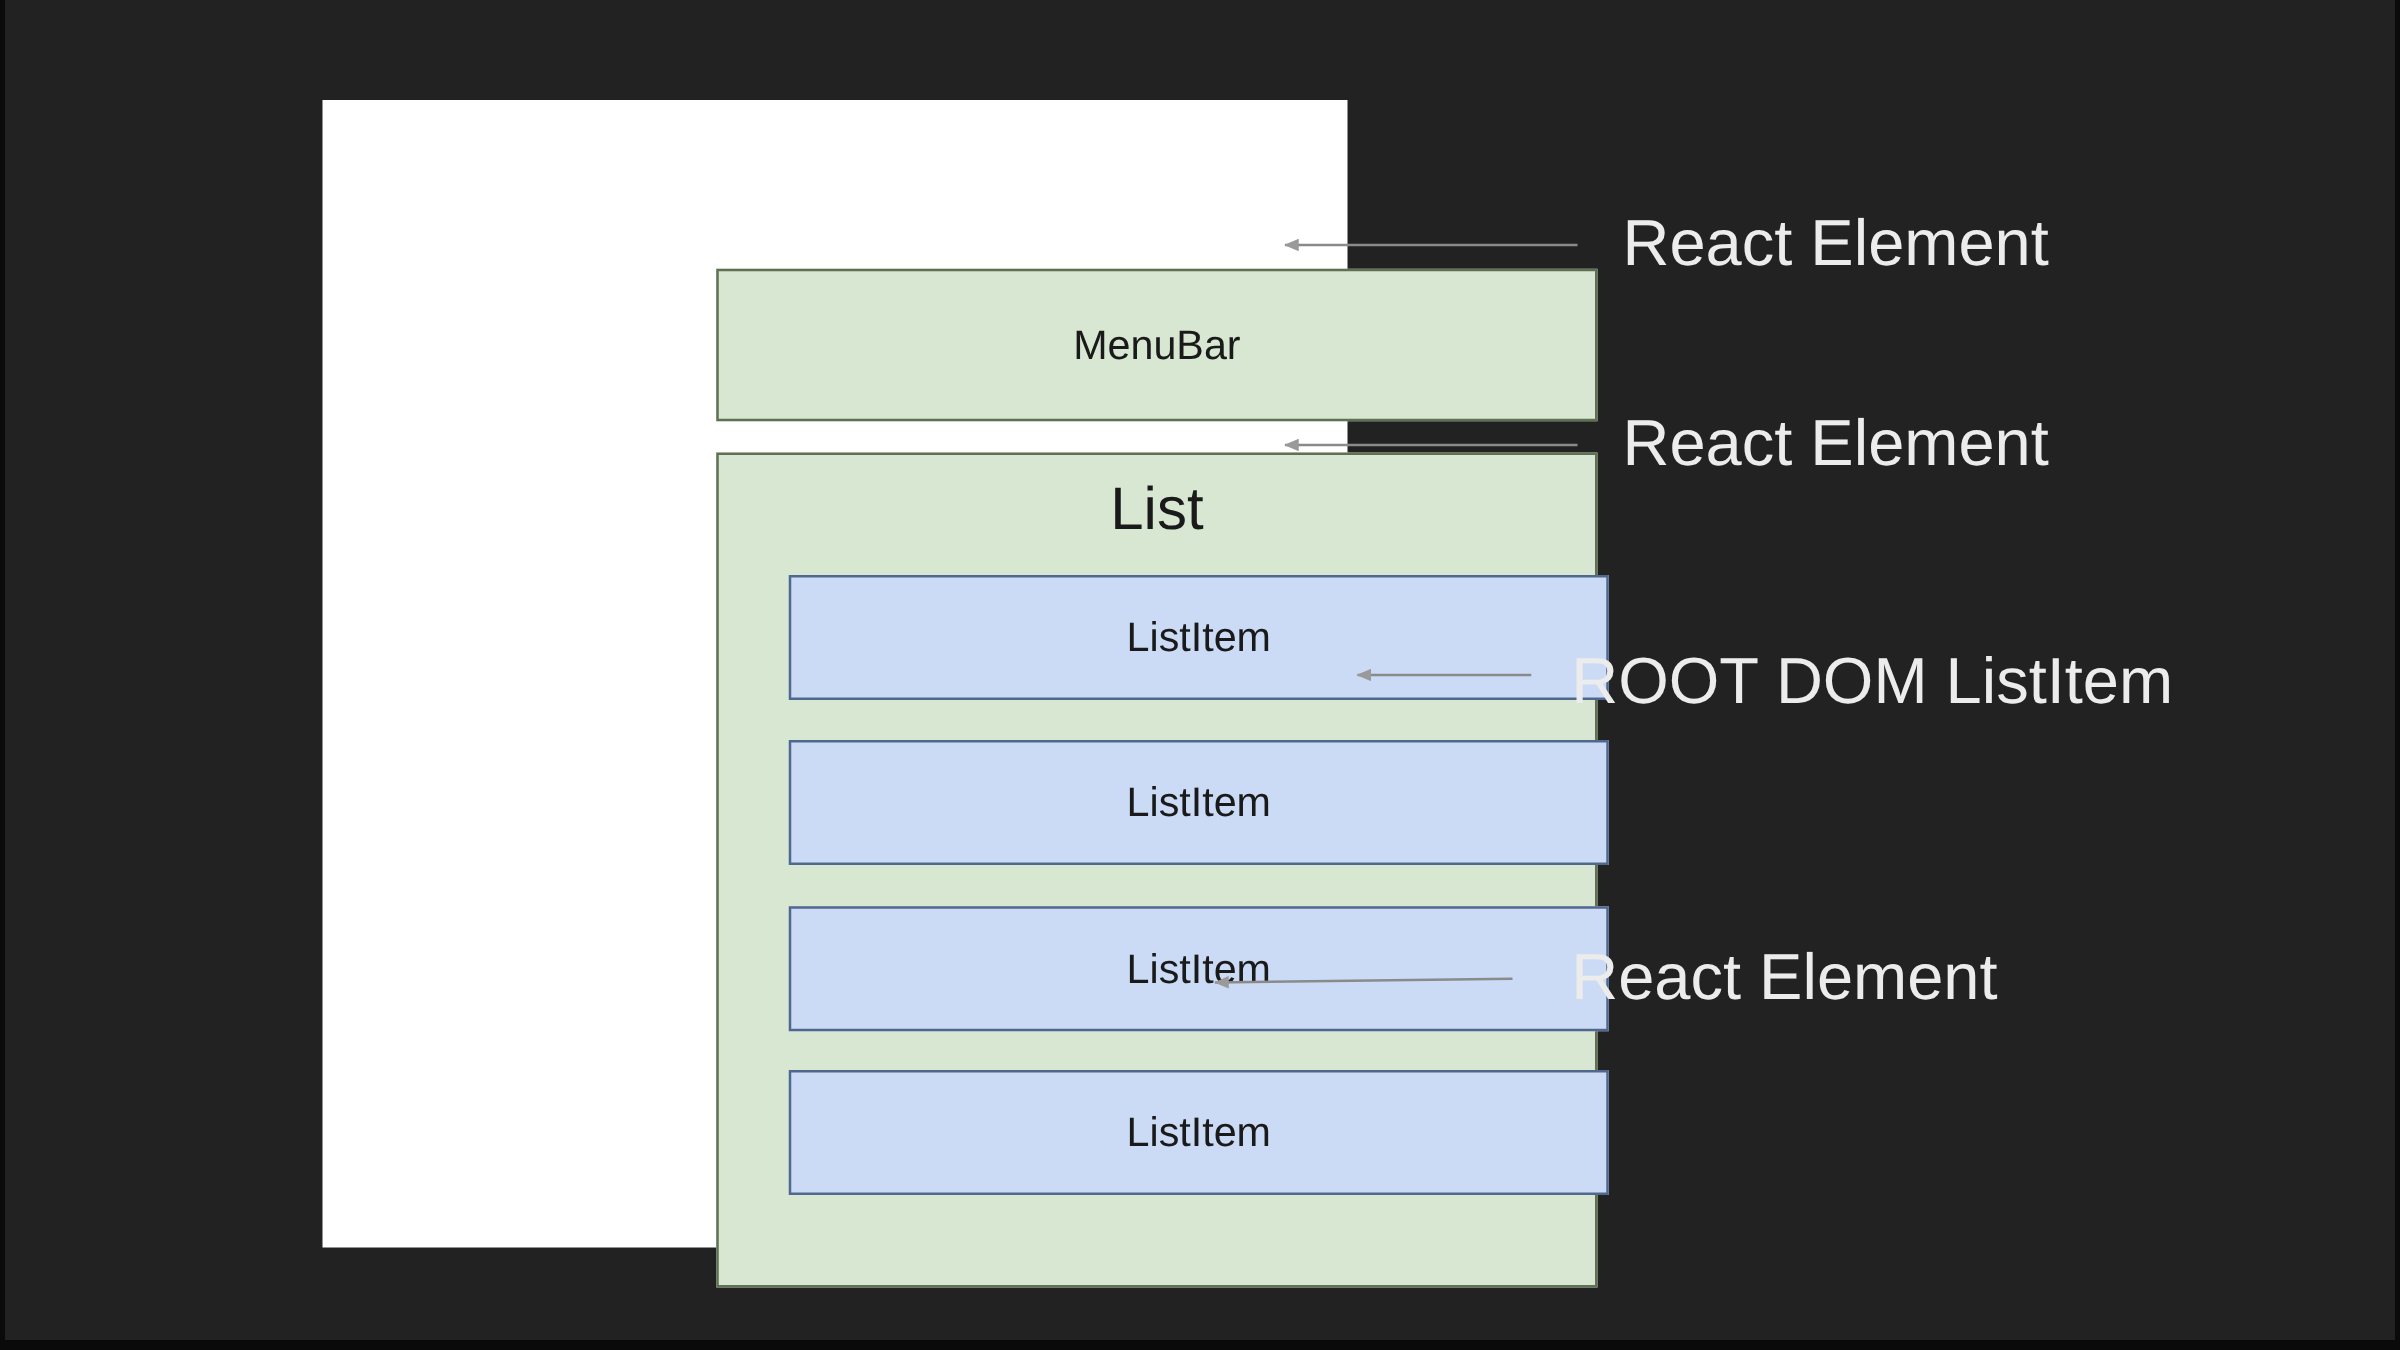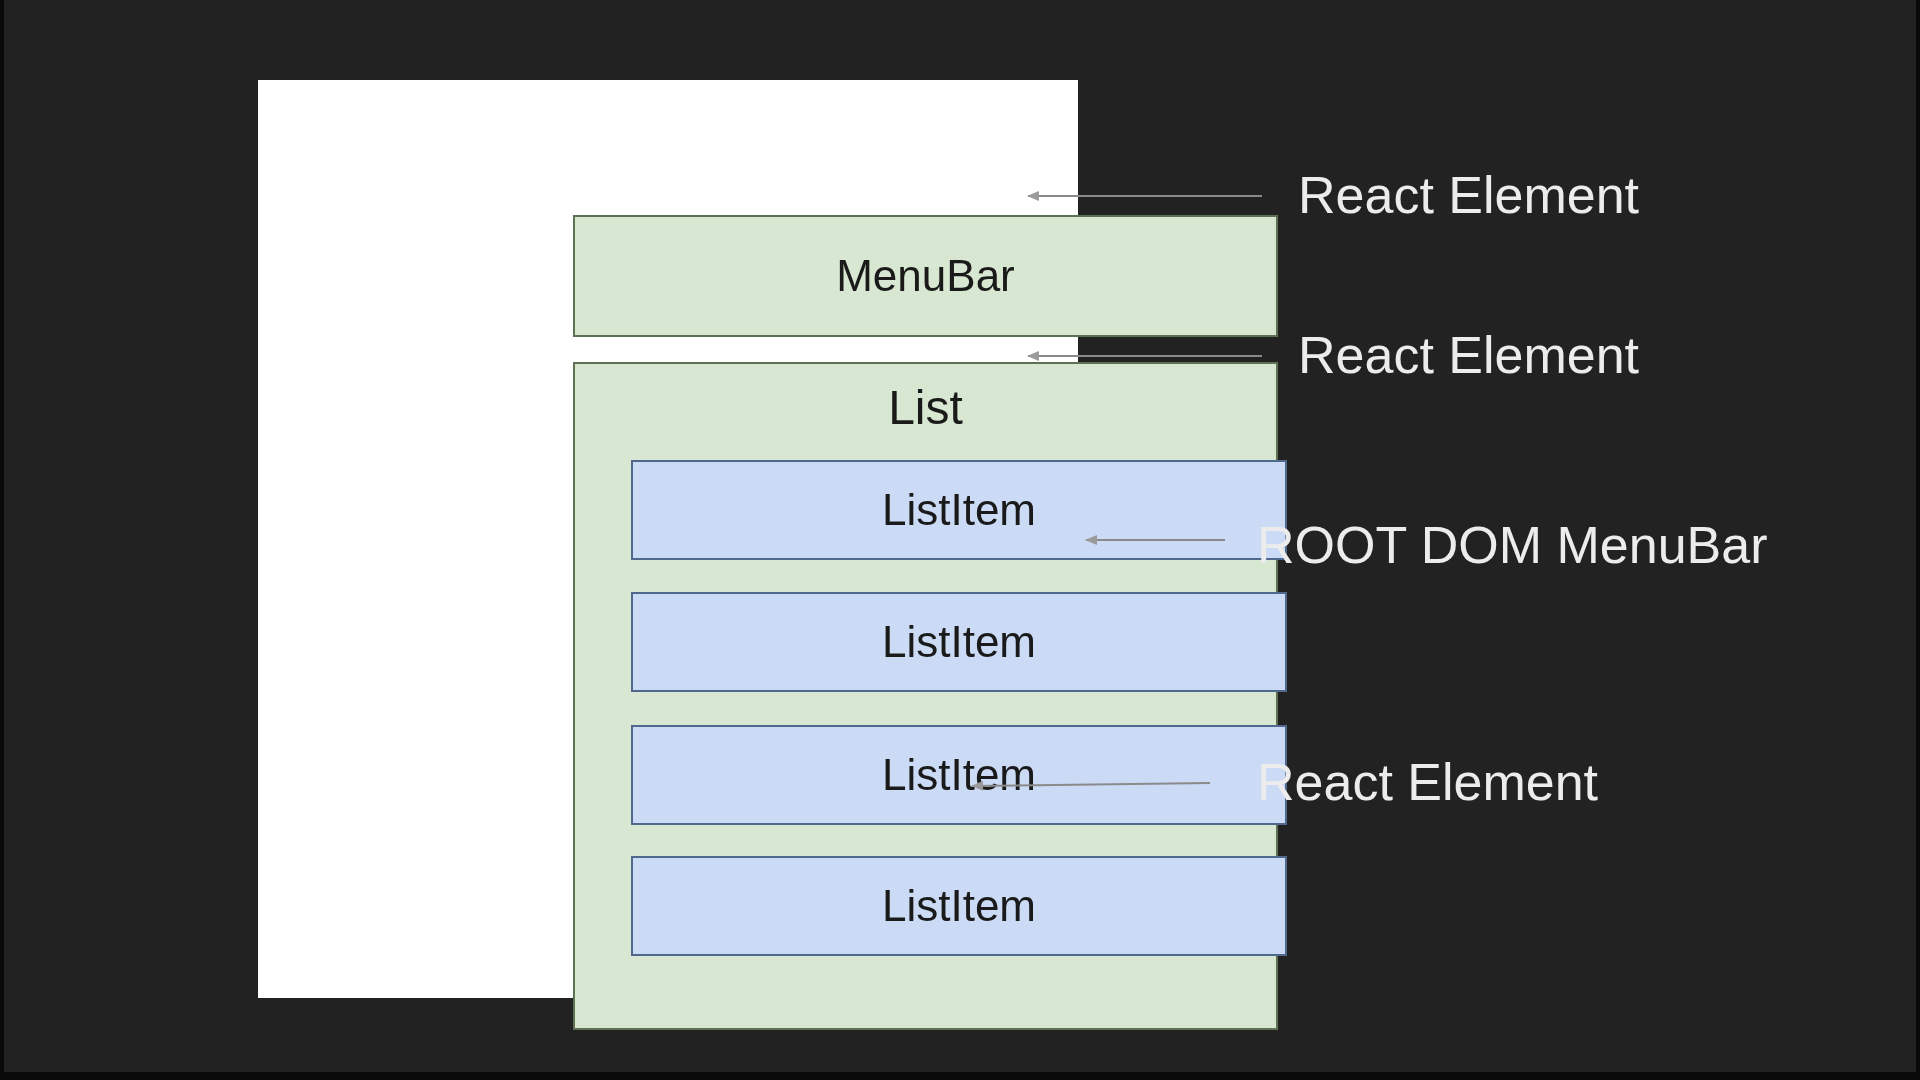--- a/index.html
+++ b/index.html
@@ -78,21 +78,21 @@
     display: flex;
     align-items: center;
     justify-content: center;
   }
   .item-1 { top:  96px; }
   .item-2 { top: 228px; }
   .item-3 { top: 361px; }
   .item-4 { top: 492px; }
 
   .box-label {
-    font-size: 44px;
+    font-size: 33px;
     line-height: 44px;
     color: #1a1a1a;
   }
 
   
   .annotation {
     position: absolute;
     font-size: 52px;
     line-height: 48px;
     color: #ececec;
@@ -149,20 +149,20 @@
       </marker>
     </defs>
     <line x1="1262" y1="196" x2="1028" y2="196" stroke="#8a8a8a" stroke-width="2" marker-end="url(#arrowhead)"></line>
     <line x1="1262" y1="356" x2="1028" y2="356" stroke="#8a8a8a" stroke-width="2" marker-end="url(#arrowhead)"></line>
     <line x1="1225" y1="540" x2="1086" y2="540" stroke="#8a8a8a" stroke-width="2" marker-end="url(#arrowhead)"></line>
     <line x1="1210" y1="783" x2="972" y2="786" stroke="#8a8a8a" stroke-width="2" marker-end="url(#arrowhead)"></line>
   </svg>
 
   <div class="annotation annotation-1">React Element</div>
   <div class="annotation annotation-2">React Element</div>
-  <div class="annotation annotation-3">ROOT DOM MenuBar</div>
+  <div class="annotation annotation-3">ROOT DOM ListItem</div>
   <div class="annotation annotation-4">React Element</div>
 
   <div class="edge-strip edge-left"></div>
   <div class="edge-strip edge-right"></div>
   <div class="edge-strip edge-bottom"></div>
 
 </div>
 
 </body></html>

